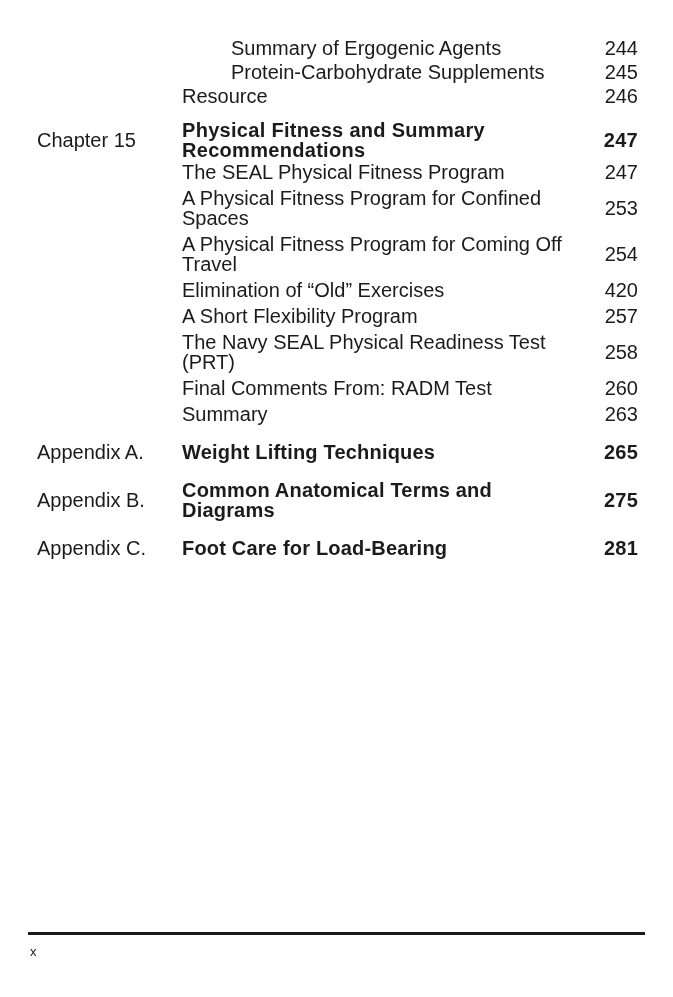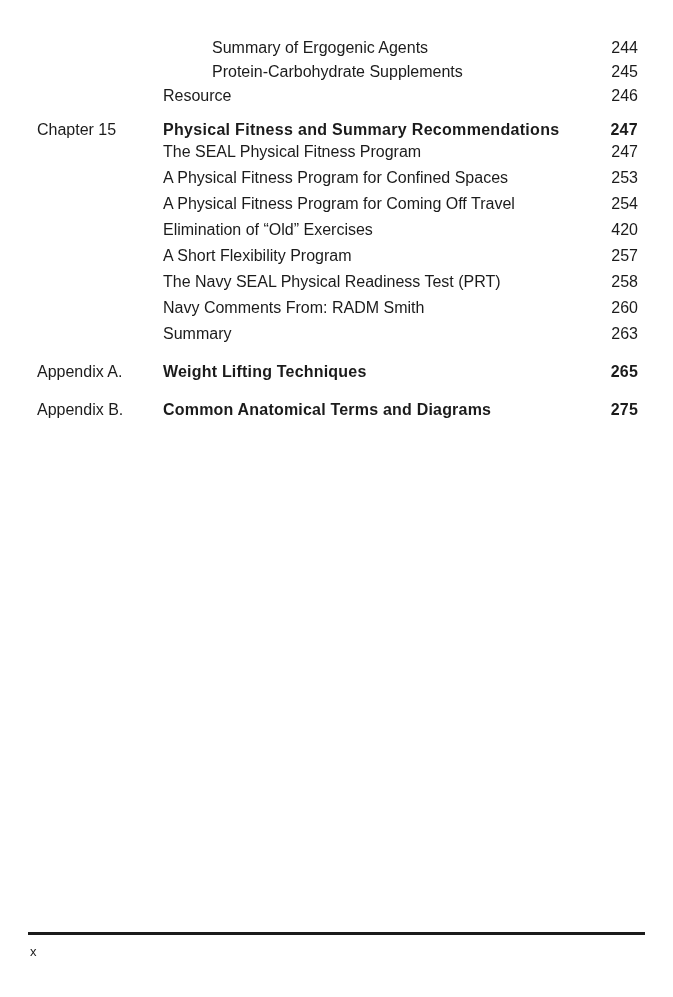--- a/index.html
+++ b/index.html
@@ -19,23 +19,24 @@
   }
   .toc {
     position: absolute;
     top: 38px;
     left: 37px;
     right: 35px;
   }
   .row {
     display: flex;
     align-items: center;
-    font-size: 16px;
+    font-size: 20px;
     line-height: 20px;
     margin-bottom: 6px;
+    gap: 19px;
   }
   .row .label {
     flex: 0 0 126px;
     font-weight: 400;
   }
   .row .title {
     flex: 1 1 auto;
     padding-right: 10px;
   }
   .row .pagenum {
@@ -132,21 +133,21 @@
     </div>
 
     <div class="row type-sub1">
       <span class="label"></span>
       <span class="title">The Navy SEAL Physical Readiness Test (PRT)</span>
       <span class="pagenum">258</span>
     </div>
 
     <div class="row type-sub1">
       <span class="label"></span>
-      <span class="title">Navy Comments From: RADM Smith</span>
+      <span class="title">Final Comments From: RADM Test</span>
       <span class="pagenum">260</span>
     </div>
 
     <div class="row type-sub1">
       <span class="label"></span>
       <span class="title">Summary</span>
       <span class="pagenum">263</span>
     </div>
 
     <div class="row type-appendix">
@@ -154,18 +155,23 @@
       <span class="title">Weight Lifting Techniques</span>
       <span class="pagenum">265</span>
     </div>
 
     <div class="row type-appendix">
       <span class="label">Appendix B.</span>
       <span class="title">Common Anatomical Terms and Diagrams</span>
       <span class="pagenum">275</span>
     </div>
 
+    <div class="row type-appendix">
+      <span class="label">Appendix C.</span>
+      <span class="title">Foot Care for Load-Bearing</span>
+      <span class="pagenum">281</span>
+    </div>
   </div>
 
   <div class="footer-rule"></div>
   <div class="footer-pagenum">x</div>
 
 </div>
 
 </body></html>

